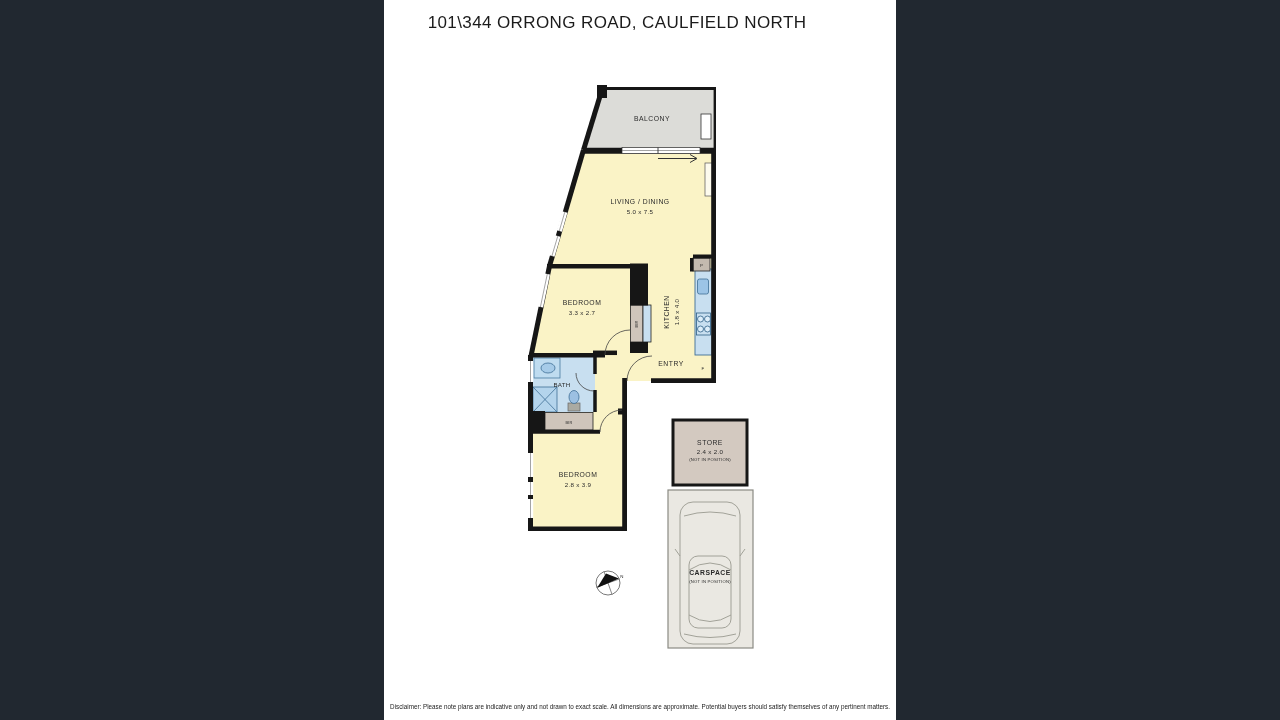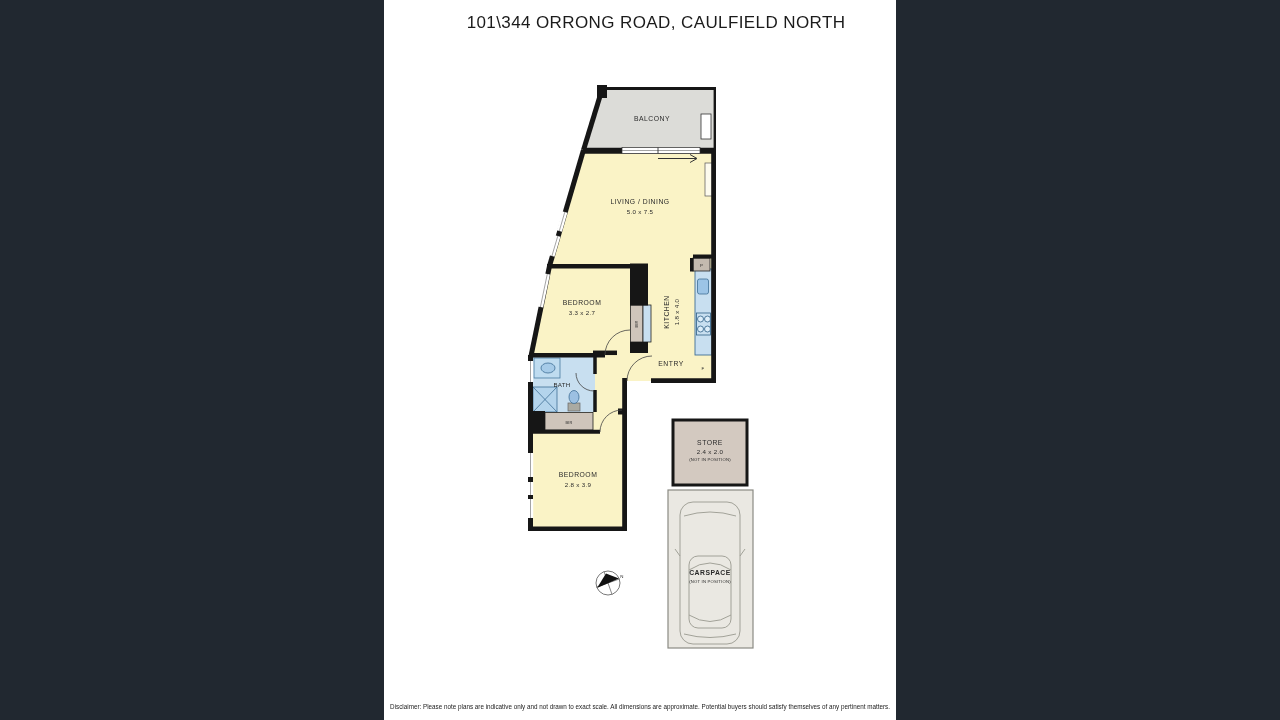--- a/index.html
+++ b/index.html
@@ -11,21 +11,20 @@
   }
   .panel{
     position:absolute;left:384px;top:0;width:512px;height:720px;
     background:#ffffff;
   }
   .title{
     position:absolute;top:13px;left:0;width:466px;
     text-align:center;
     font-size:17px;color:#1b1b1b;letter-spacing:.4px;
     white-space:nowrap;
-    margin-left:39px;
   }
   .disclaimer{
     position:absolute;bottom:10px;left:0;width:512px;
     text-align:center;
     font-size:6.3px;color:#222;
     white-space:nowrap;
   }
   svg.plan{position:absolute;left:0;top:0;}
   svg text{fill:#2a2a2a;font-family:"Liberation Sans", sans-serif;}
   .lbl{font-size:6.8px;letter-spacing:.5px;}

